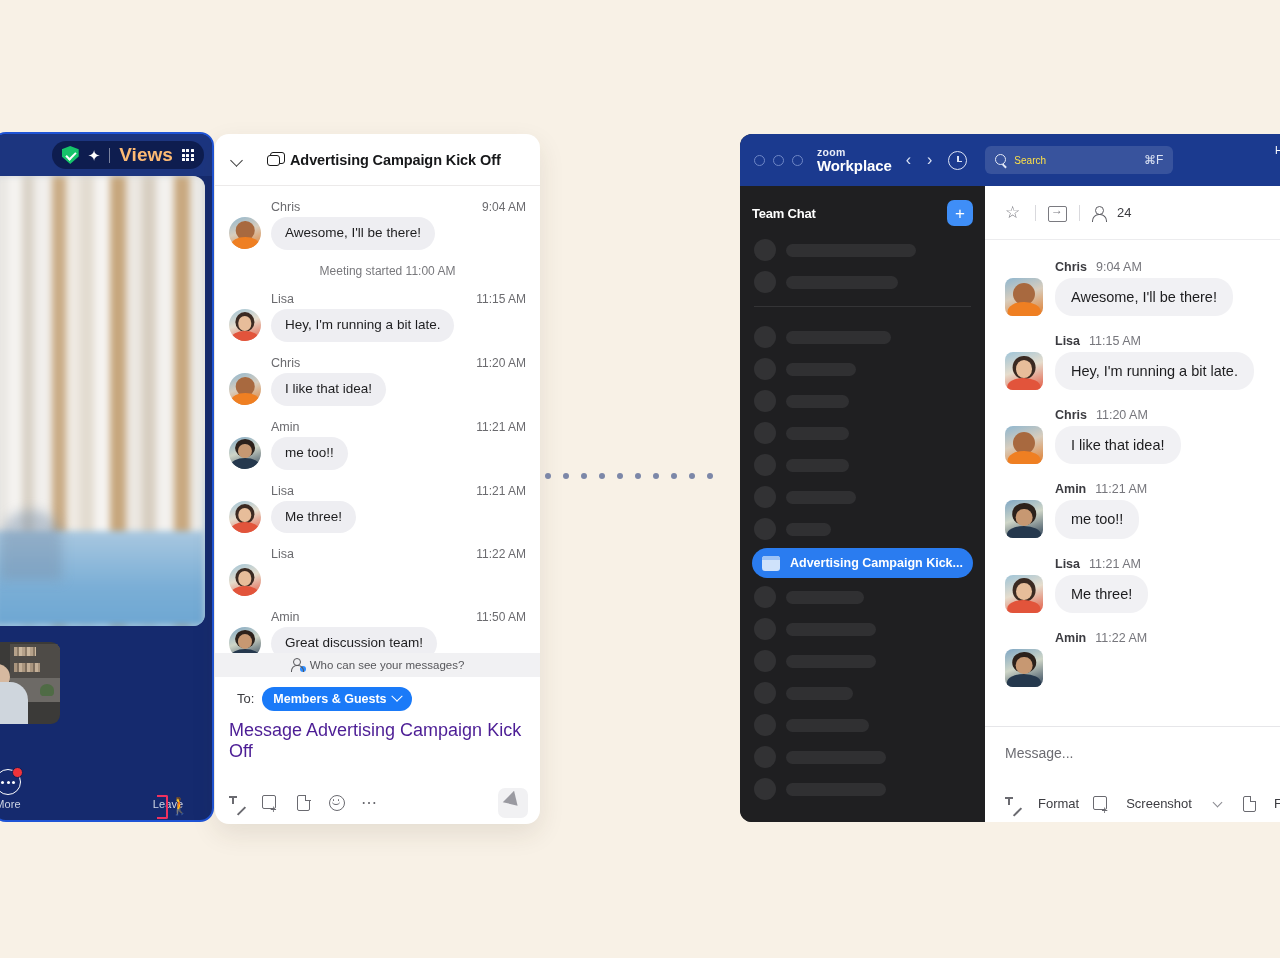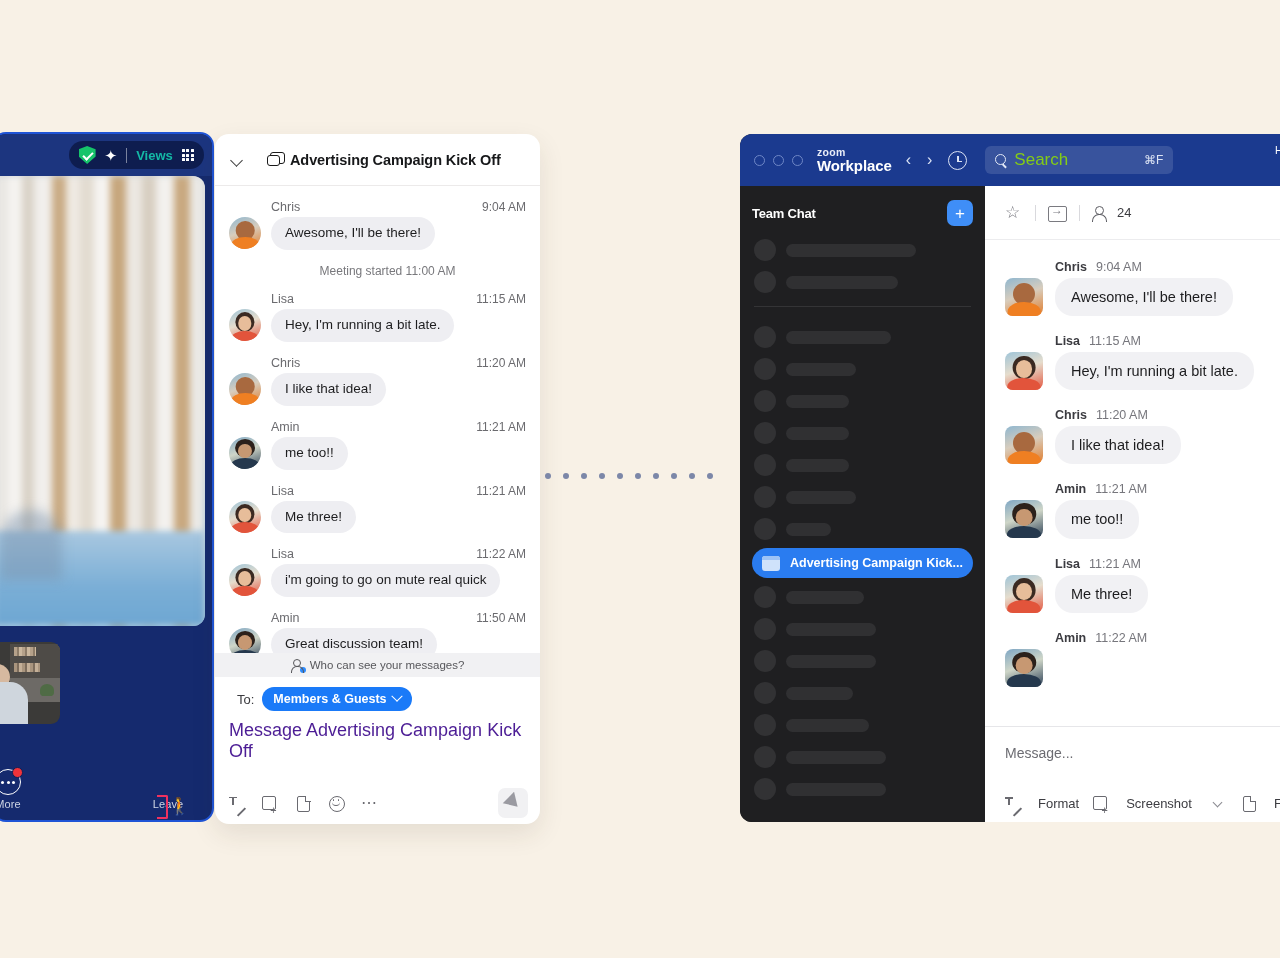--- a/index.html
+++ b/index.html
@@ -60,21 +60,21 @@
     content: "";
     position: absolute;
     left: 4px; top: 6px;
     width: 8px; height: 4px;
     border-left: 2px solid #fff;
     border-bottom: 2px solid #fff;
     transform: rotate(-45deg);
   }
   .sparkle-ic { color: #fff; font-size: 15px; line-height: 1; }
   .pill-sep { width: 1px; height: 15px; background: rgba(255,255,255,.45); }
-  .views-lbl { color: #14b8a6; font-size: 13px; font-weight: 600; }
+  .views-lbl { color: #fdba74; font-size: 19px; font-weight: 600; }
   .grid-ic {
     display: grid;
     grid-template-columns: repeat(3, 3px);
     grid-template-rows: repeat(3, 3px);
     gap: 1.6px;
   }
   .grid-ic i { background: #fff; display: block; border-radius: .5px; }
 
   
   #video-main {
@@ -480,21 +480,21 @@
     display: flex;
     align-items: center;
     padding: 0 10px;
     gap: 7px;
   }
   .search-ic { width: 12px; height: 12px; position: relative; flex:0 0 12px; }
   .search-ic::before { content:""; position:absolute; left:0; top:0; width:9px; height:9px;
       border:1.5px solid #e3e9f7; border-radius:50%; }
   .search-ic::after { content:""; position:absolute; right:0; bottom:0; width:5px; height:1.5px;
       background:#e3e9f7; transform: rotate(45deg); }
-  #wp-search .ph { font-size: 17px; color: #84cc16; flex: 1; }
+  #wp-search .ph { font-size: 10px; color: #fde047; flex: 1; }
   #wp-search .kbd { font-size: 12px; color: #dde4f4; }
   #wp-home {
     position: absolute;
     right: -6px; top: 8px;
     width: 34px;
     text-align: center;
   }
   .home-ic {
     width: 19px; height: 14px; margin: 0 auto;
     position: relative;
@@ -781,21 +781,20 @@
         </div>
         <div class="m-row">
           <div class="m-meta">
             <span class="m-name">Lisa</span>
             <span class="m-time">11:22 AM</span>
           </div>
           <div class="m-body">
             <span class="m-av av-lisa">
               <i></i>
             </span>
-            <span class="m-bubble">i'm going to go on mute real quick</span>
           </div>
         </div>
         <div class="m-row">
           <div class="m-meta">
             <span class="m-name">Amin</span>
             <span class="m-time">11:50 AM</span>
           </div>
           <div class="m-body">
             <span class="m-av av-amin">
               <i></i>

